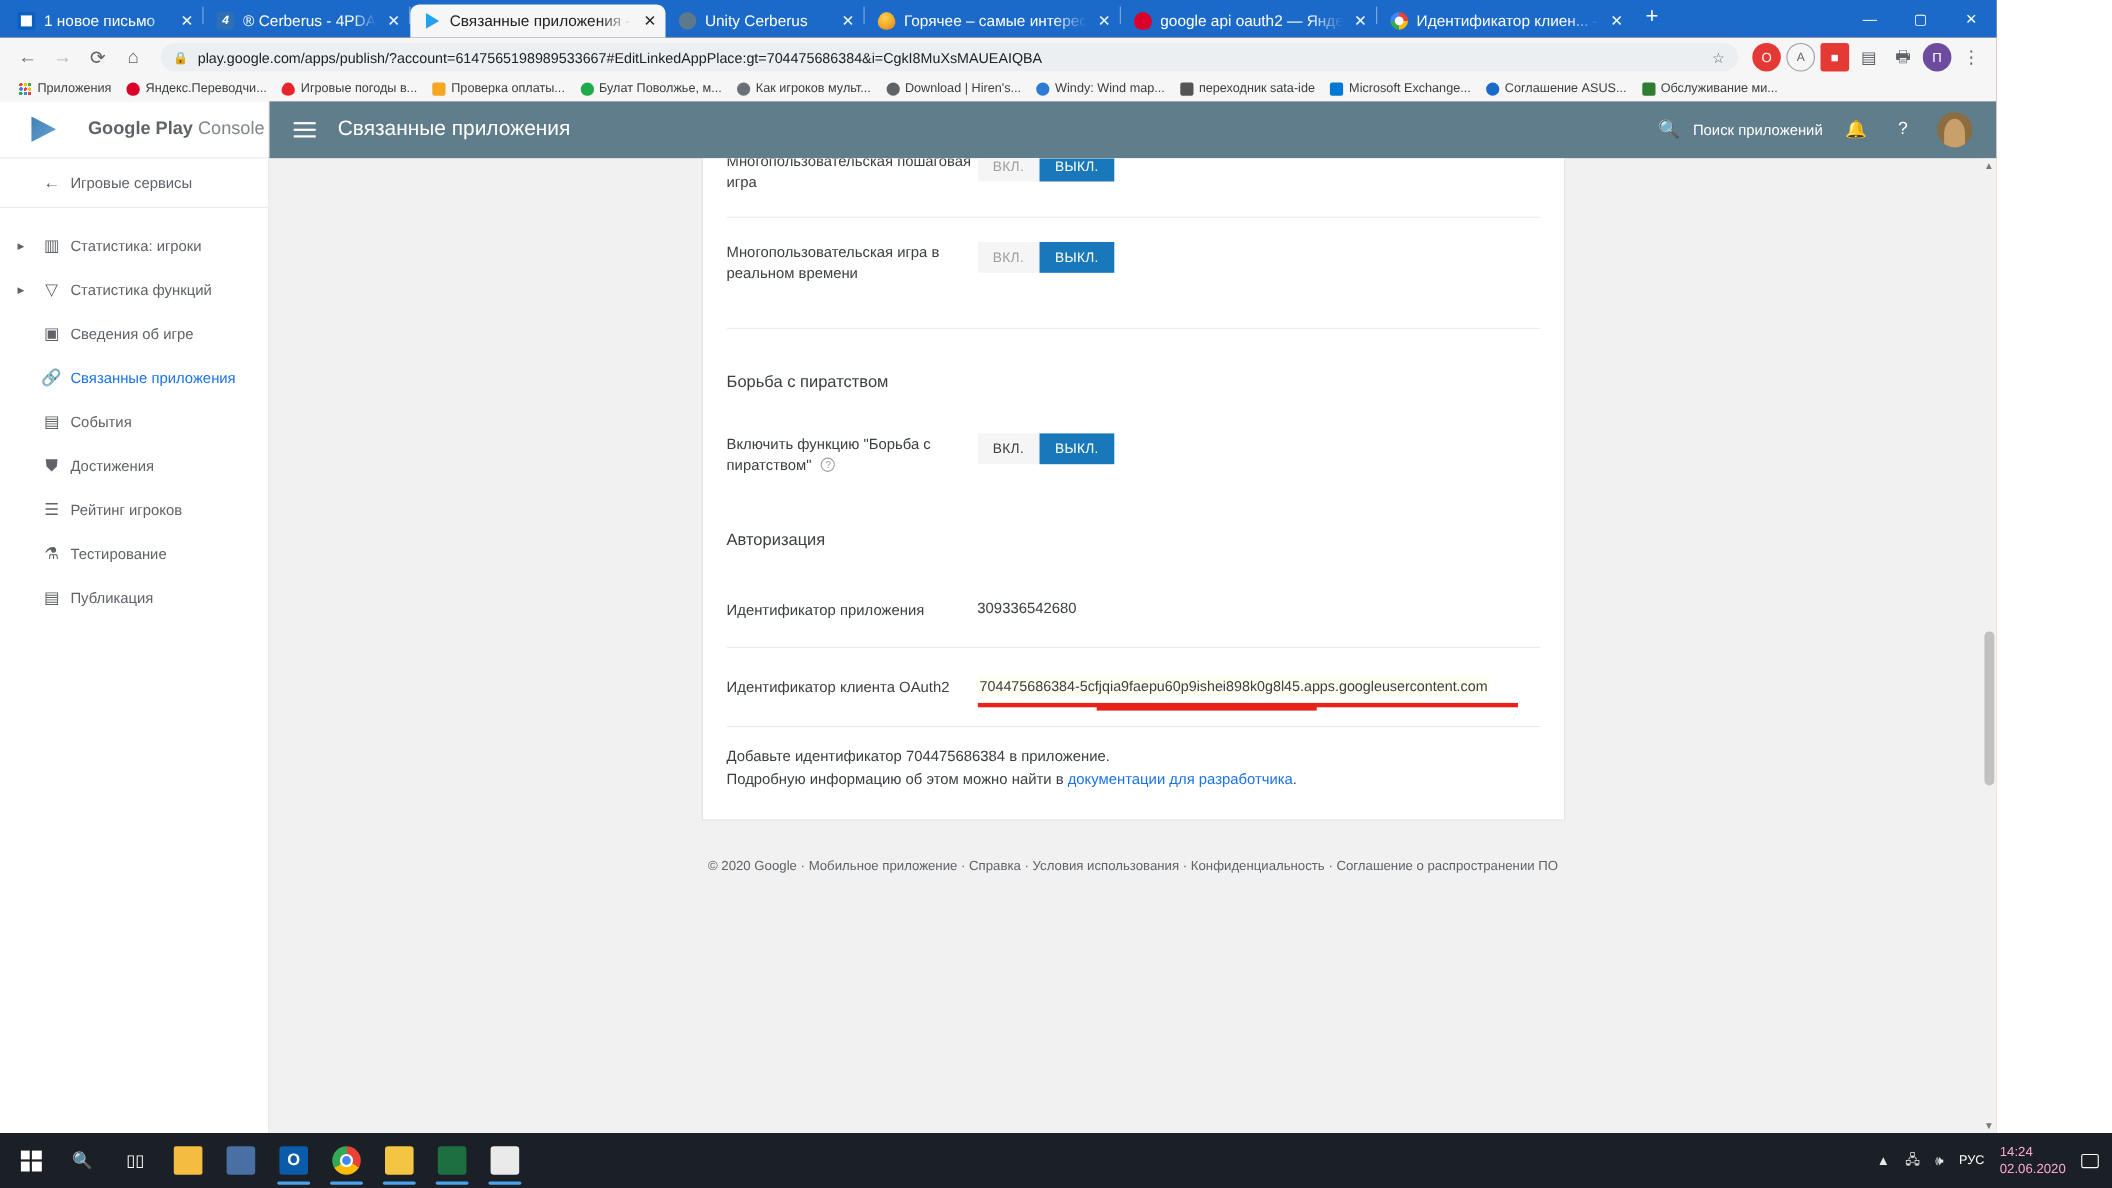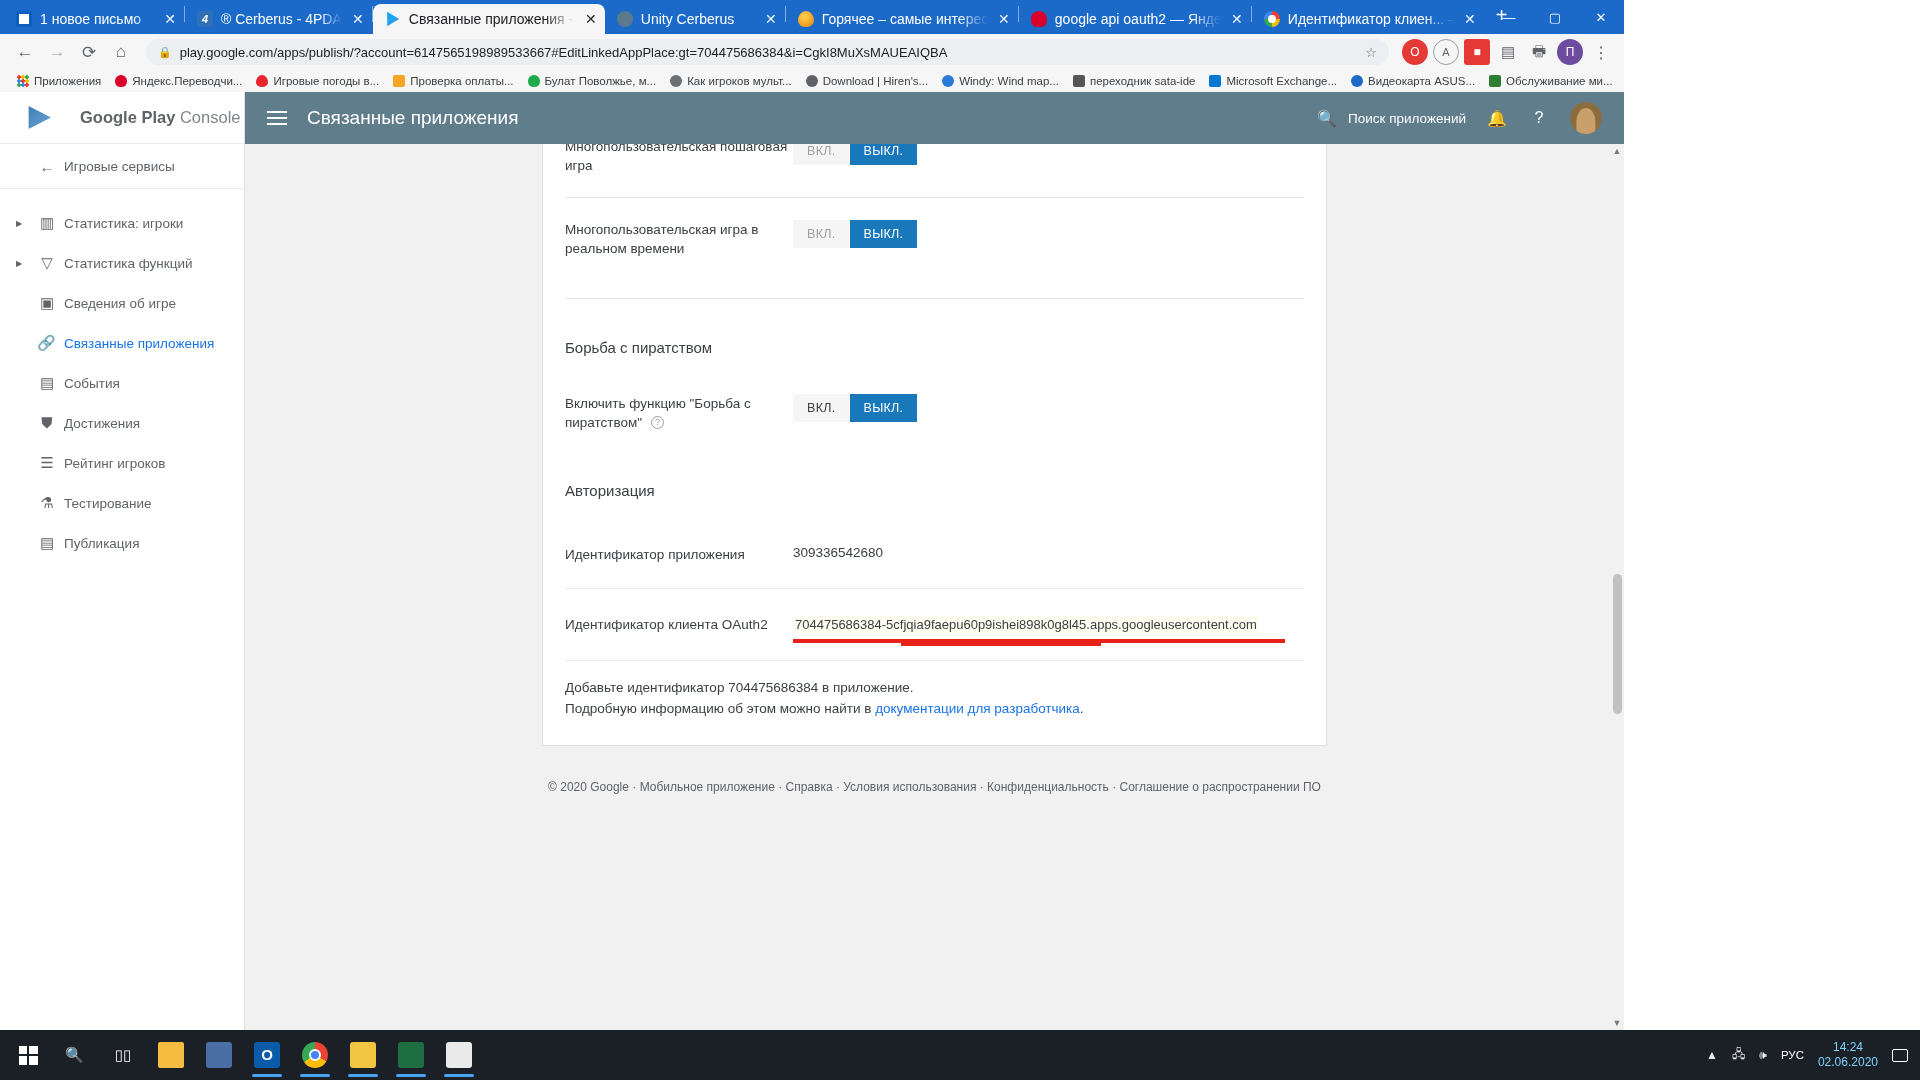--- a/index.html
+++ b/index.html
@@ -4,21 +4,21 @@
 <style>
   * { box-sizing: border-box; margin: 0; padding: 0; }
   html, body {
     width: 1920px; height: 1080px;
     overflow: hidden;
     font-family: "Liberation Sans", sans-serif;
     background: #fff;
   }
 
   
-  .browser { width: 1624px; height: 1030px; background: #c2410c; position: relative; }
+  .browser { width: 1815px; height: 1030px; background: #c2410c; position: relative; }
 
   .tabstrip {
     height: 34px; background: #1b6ac9;
     display: flex; align-items: flex-end; padding-left: 4px;
     position: relative;
   }
   .tab {
     height: 30px; display: flex; align-items: center;
     padding: 0 6px 0 12px; gap: 8px;
     max-width: 232px; min-width: 180px;
@@ -170,21 +170,21 @@
   .ti-files  { background:#4a6fa5; }
   .ti-outlook{ background:#0a5ba9; color:#fff; font-size:15px; font-weight:bold; text-align:center; line-height:26px;}
   .ti-chrome { background: conic-gradient(#ea4335 0 33%, #fbbc05 0 66%, #34a853 0 100%); border-radius:50%;}
   .ti-chrome:after { content:""; position:absolute; inset:7px; background:#4285f4; border-radius:50%; border:2px solid #fff;}
   .ti-note   { background:#f4c542; }
   .ti-excel  { background:#1d6f42; }
   .ti-photo  { background:#eaeaea; }
   .tb-active:after { content:""; position:absolute; bottom:1px; left:8px; right:8px; height:3px; background:#4aa3f0; border-radius:2px;}
   .tray { margin-left:auto; display:flex; align-items:center; gap:14px; padding-right:6px; color:#fff; font-size:11.5px;}
   .tray .ic { font-size:12px; color:#e8eaed; }
-  .clock { text-align:center; line-height:15px; font-size:12px; color:#7dd3fc; }
+  .clock { text-align:left; line-height:15px; font-size:12px; color:#f9a8d4; }
   .notif-box { width:16px; height:13px; border:1.5px solid #fff; border-radius:2px; }
 </style>
 </head>
 <body>
 
 <div class="browser">
 
   <div class="tabstrip">
 
     <div class="tab">
@@ -298,21 +298,21 @@
     <div class="bm">
       <span class="bmico bi-sata"></span>
       <span>переходник sata-ide</span>
       </div>
     <div class="bm">
       <span class="bmico bi-ms"></span>
       <span>Microsoft Exchange...</span>
       </div>
     <div class="bm">
       <span class="bmico bi-asus"></span>
-      <span>Видеокарта ASUS...</span>
+      <span>Соглашение ASUS...</span>
       </div>
     <div class="bm">
       <span class="bmico bi-serv"></span>
       <span>Обслуживание ми...</span>
       </div>
   </div>
 
   <div class="viewport">
 
     <div class="leftnav">

